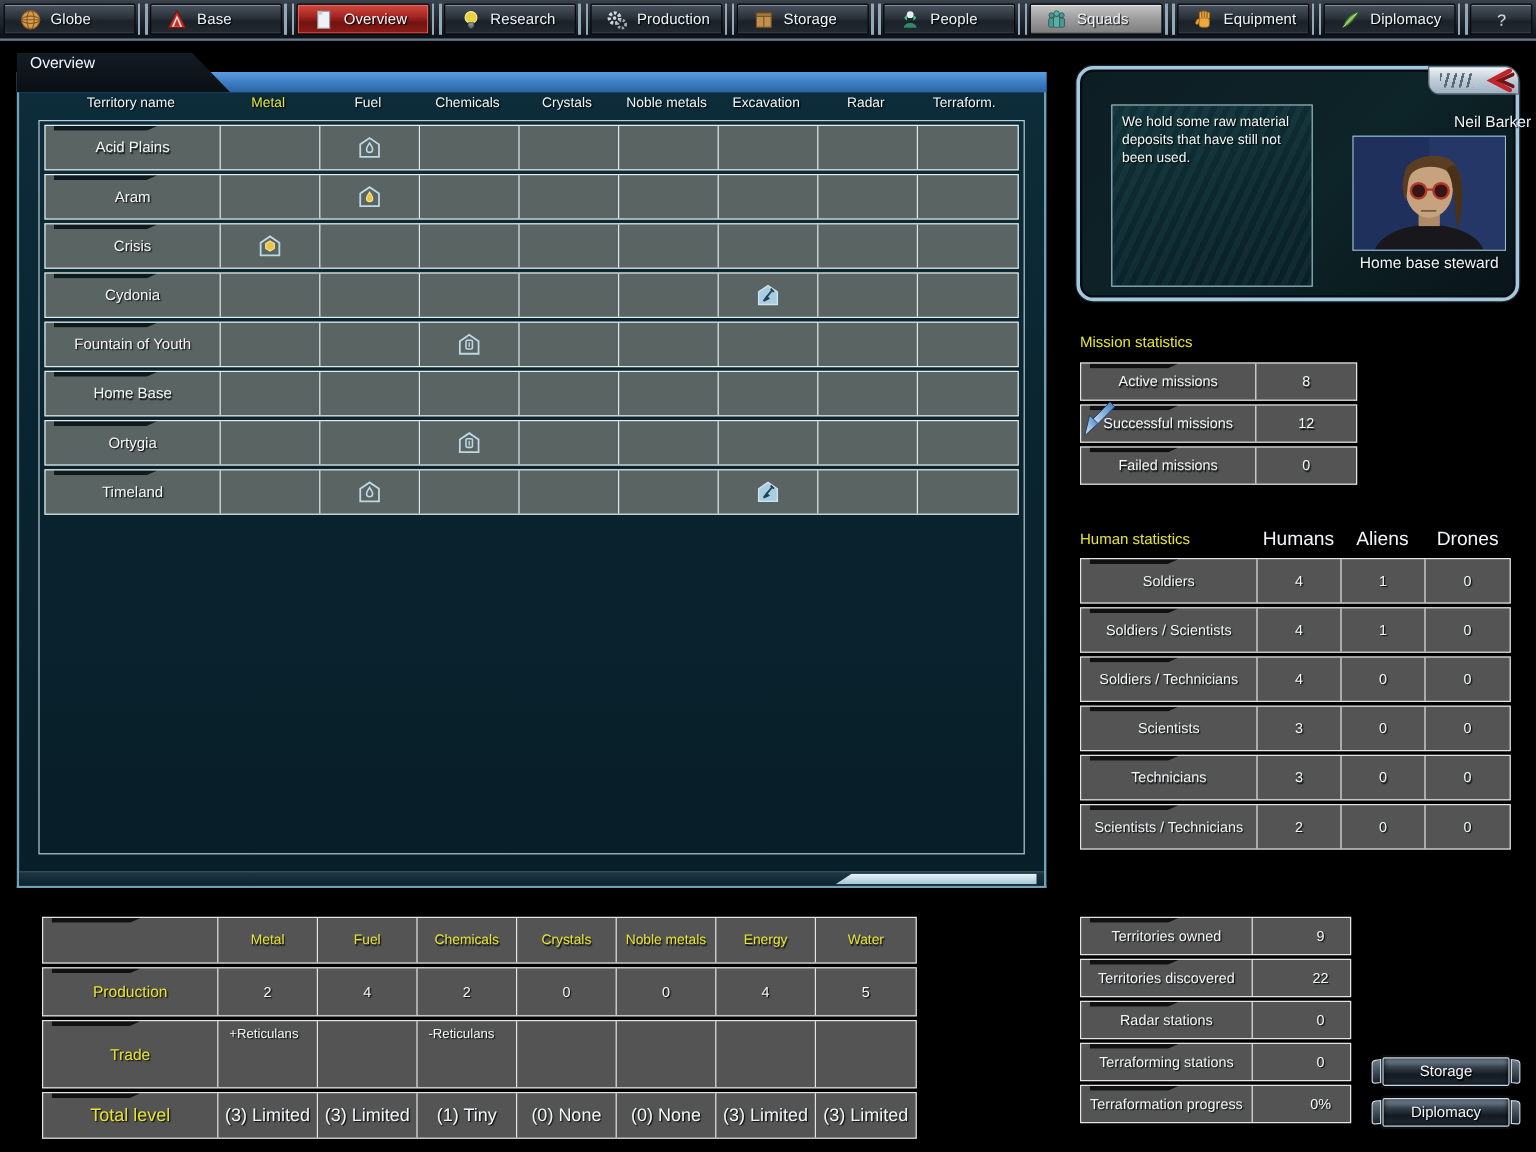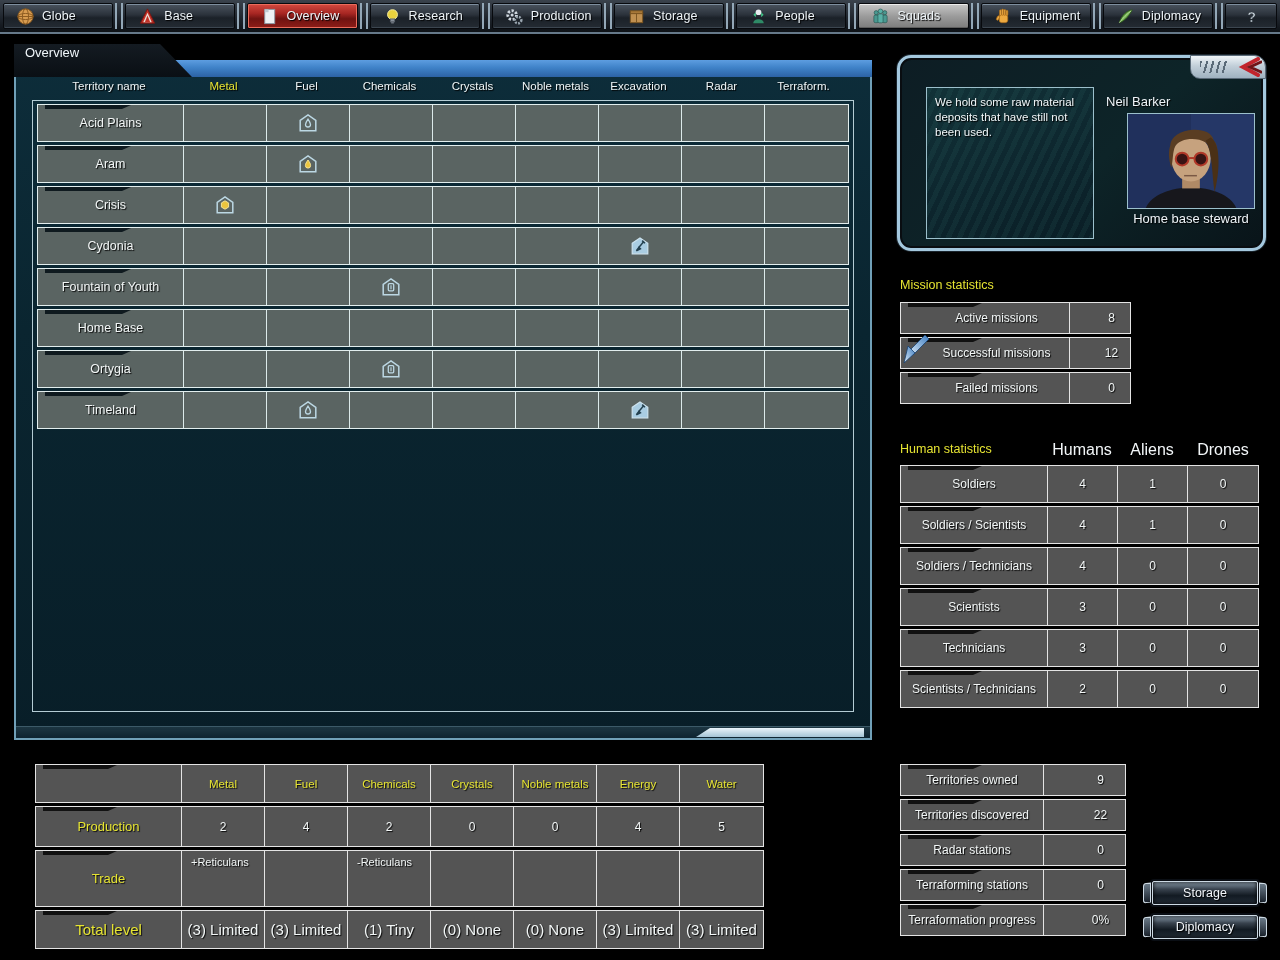--- a/index.html
+++ b/index.html
@@ -97,21 +97,21 @@
     box-shadow:inset 0 0 0 2px #090d11, 0 0 0 1px #1a242c;
   }
   .msg{
     position:absolute;left:26px;top:29px;width:168px;height:152px;box-sizing:border-box;
     border:1px solid #9cc0cc;padding:7px 8px;font-size:11.5px;line-height:1.32;color:#f2f8fa;
     background:
       repeating-linear-gradient(115deg,rgba(70,150,140,.09) 0 5px,rgba(0,0,0,0) 5px 10px),
       linear-gradient(160deg,#123238 0%,#0d262e 55%,#0a1e26 100%);
     text-shadow:1px 1px 1px #000;
   }
-  .adv-name{position:absolute;left:206px;top:36px;width:170px;text-align:left;font-size:13px;text-shadow:1px 1px 1px #000;}
+  .adv-name{position:absolute;left:206px;top:36px;width:170px;text-align:right;font-size:13px;text-shadow:1px 1px 1px #000;}
   .portrait{position:absolute;left:227px;top:55px;width:128px;height:96px;box-sizing:border-box;border:1px solid #9cc0cc;background:#1c2850;overflow:hidden;}
   .adv-role{position:absolute;left:196px;top:153px;width:190px;text-align:center;font-size:13px;text-shadow:1px 1px 1px #000;}
   .adv-corner{
     position:absolute;right:-3px;top:-3px;width:76px;height:24px;cursor:pointer;
     background:linear-gradient(180deg,#f0f5f8 0%,#c2cfd9 45%,#9fb2c0 100%);
     border:1px solid #5a6a78;border-radius:0 12px 0 10px;box-sizing:border-box;
     display:flex;align-items:center;justify-content:flex-end;padding-right:3px;
   }
   .adv-corner::before{
     content:"";position:absolute;left:9px;top:5px;width:28px;height:12px;
@@ -128,21 +128,21 @@
   .g-row::before{
     content:"";position:absolute;left:7px;top:0;width:74px;height:4px;background:#111;
     clip-path:polygon(0 0,100% 0,calc(100% - 9px) 100%,0 100%);
   }
   .g-row .cell{border-right:1px solid #e4e4e4;}
   .g-row .cell:last-child{border-right:none;}
   .g2{grid-template-columns:146px 83px;}
   .g4{grid-template-columns:147px 70px 70px 70px;}
   .g8{grid-template-columns:146px 83px 83px 83px 83px 83px 83px 83px;}
   .g2b{grid-template-columns:143px 81px;gap:16px;}
-  .m-row{height:32px;padding-left:23px;}
+  .m-row{height:32px;}
   .h-row{height:38px;}
   .s-row{height:32px;}
   .r-head{height:39px;}
   .r-prod{height:41px;}
   .r-trade{height:57px;}
   .r-total{height:39px;}
   .ylw{color:#e6e432 !important;}
   .lbl{font-size:12px;}
   .biglbl{font-size:13px;}
   .r-head .cell{font-size:11.5px;}

